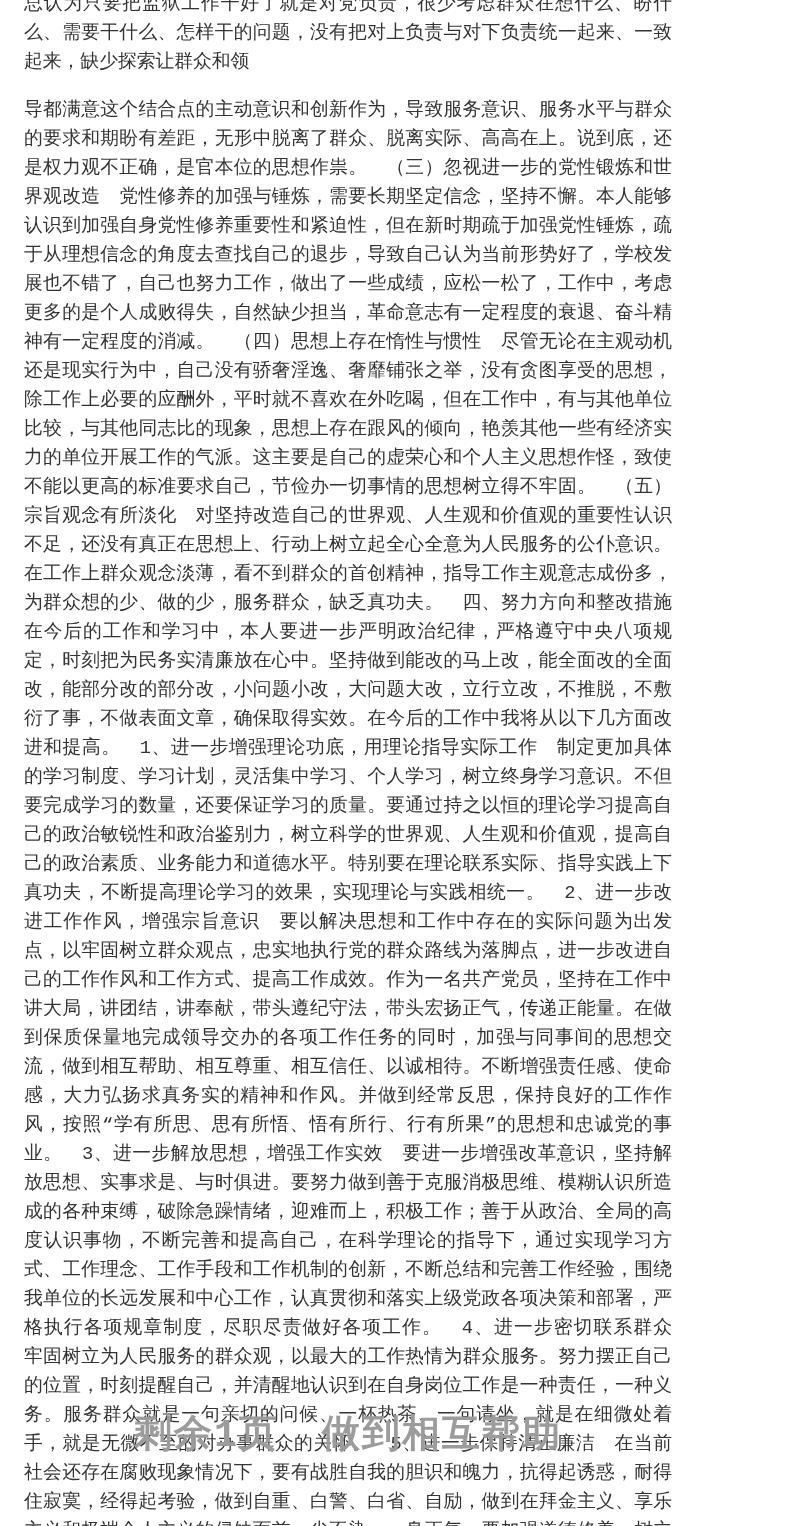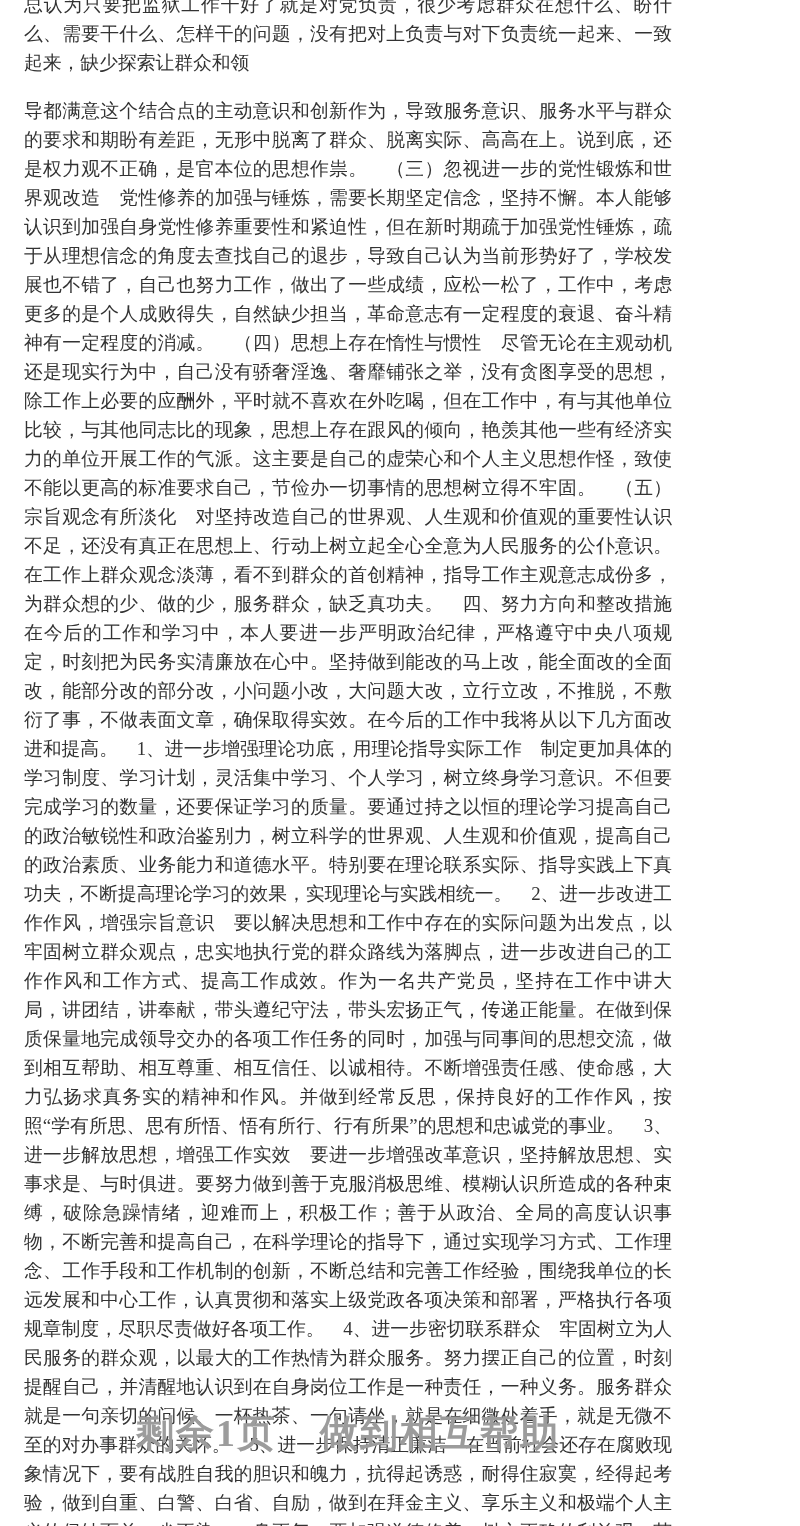--- a/index.html
+++ b/index.html
@@ -6,21 +6,21 @@
     margin: 0;
     padding: 0;
     background: #ffffff;
   }
   .page {
     position: relative;
     width: 696px;
     height: 1526px;
     background: #ffffff;
     overflow: hidden;
-    font-family: Liberation Serif, serif;
+    font-family: Liberation Mono, monospace;
   }
   .doc-text {
     position: absolute;
     left: 24px;
     right: 24px;
     color: #333333;
     font-size: 18.8px;
     line-height: 29px;
     text-align: justify;
     word-break: break-all;

